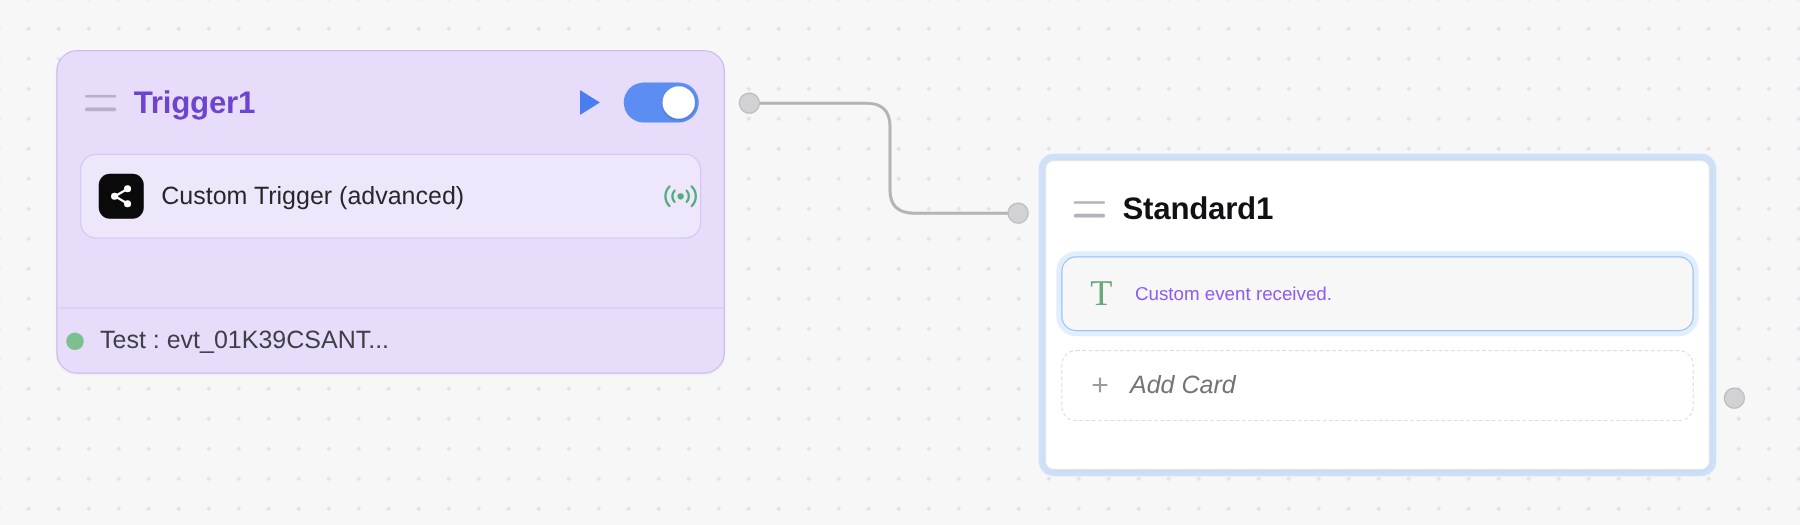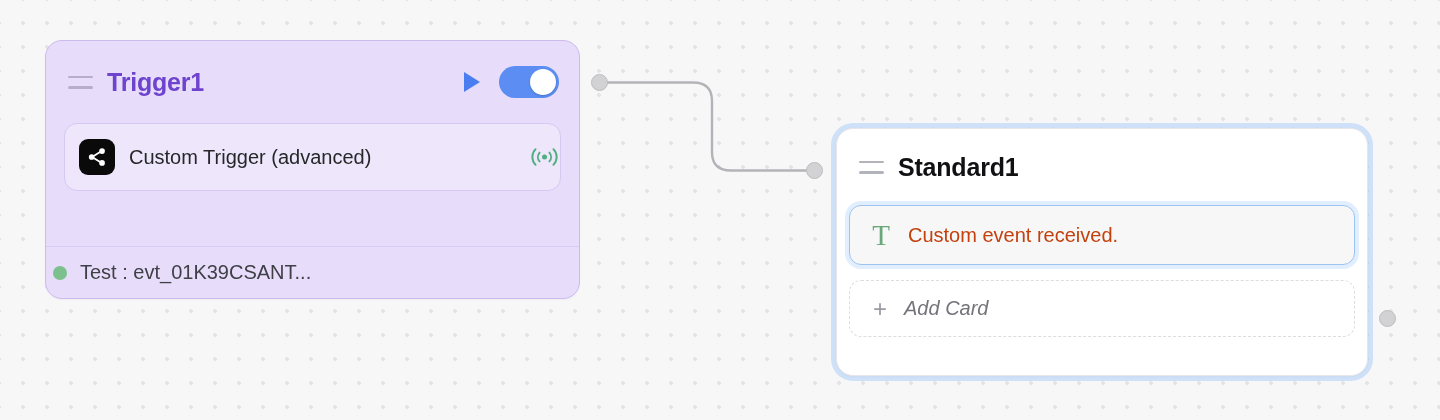--- a/index.html
+++ b/index.html
@@ -196,21 +196,21 @@
   }
 
   
   #standard-node {
     left: 836px;
     top: 128px;
     width: 532px;
     height: 248px;
     background: #ffffff;
     border: 1px solid #e6e6ea;
-    border-radius: 17px;
+    border-radius: 7px;
     box-shadow: 0 0 0 5px rgba(155,197,248,0.45), 0 1px 3px rgba(0,0,0,0.05);
   }
   #standard-node .node-header {
     display: flex;
     align-items: center;
     height: 76px;
     padding: 0 20px 0 22px;
     box-sizing: border-box;
   }
   #standard-title { color: #111113; }
@@ -234,22 +234,22 @@
     margin-right: 14px;
     display: flex;
     align-items: center;
     justify-content: center;
     color: #6aa87c;
     font-family: "Liberation Serif", serif;
     font-size: 29px;
     line-height: 1;
   }
   .std-card-label {
-    font-size: 20px;
-    color: #c2410c;
+    font-size: 15px;
+    color: #8b5cf6;
     white-space: nowrap;
     overflow: hidden;
   }
 
   .add-card {
     margin: 15px 12px 0 12px;
     height: 57px;
     border: 1.5px dashed #dcdce1;
     border-radius: 12px;
     display: flex;

